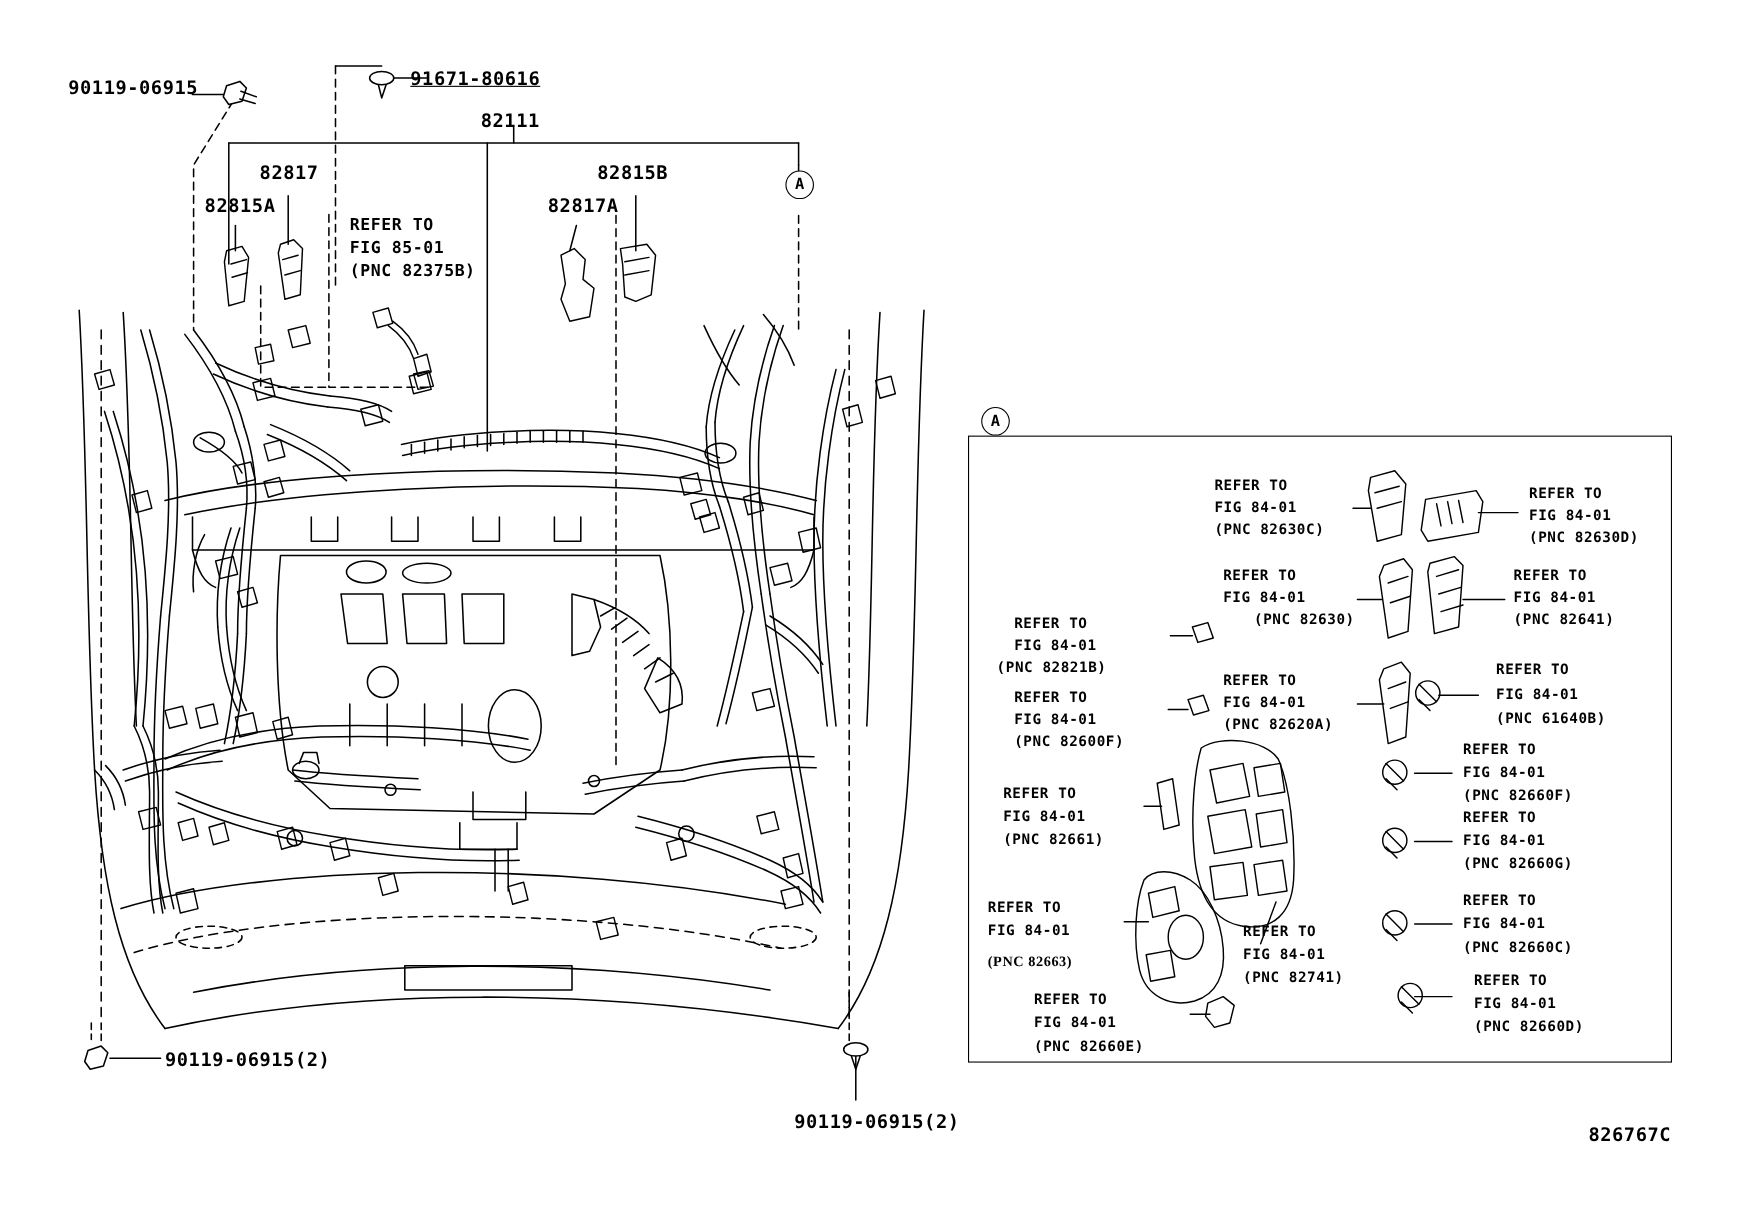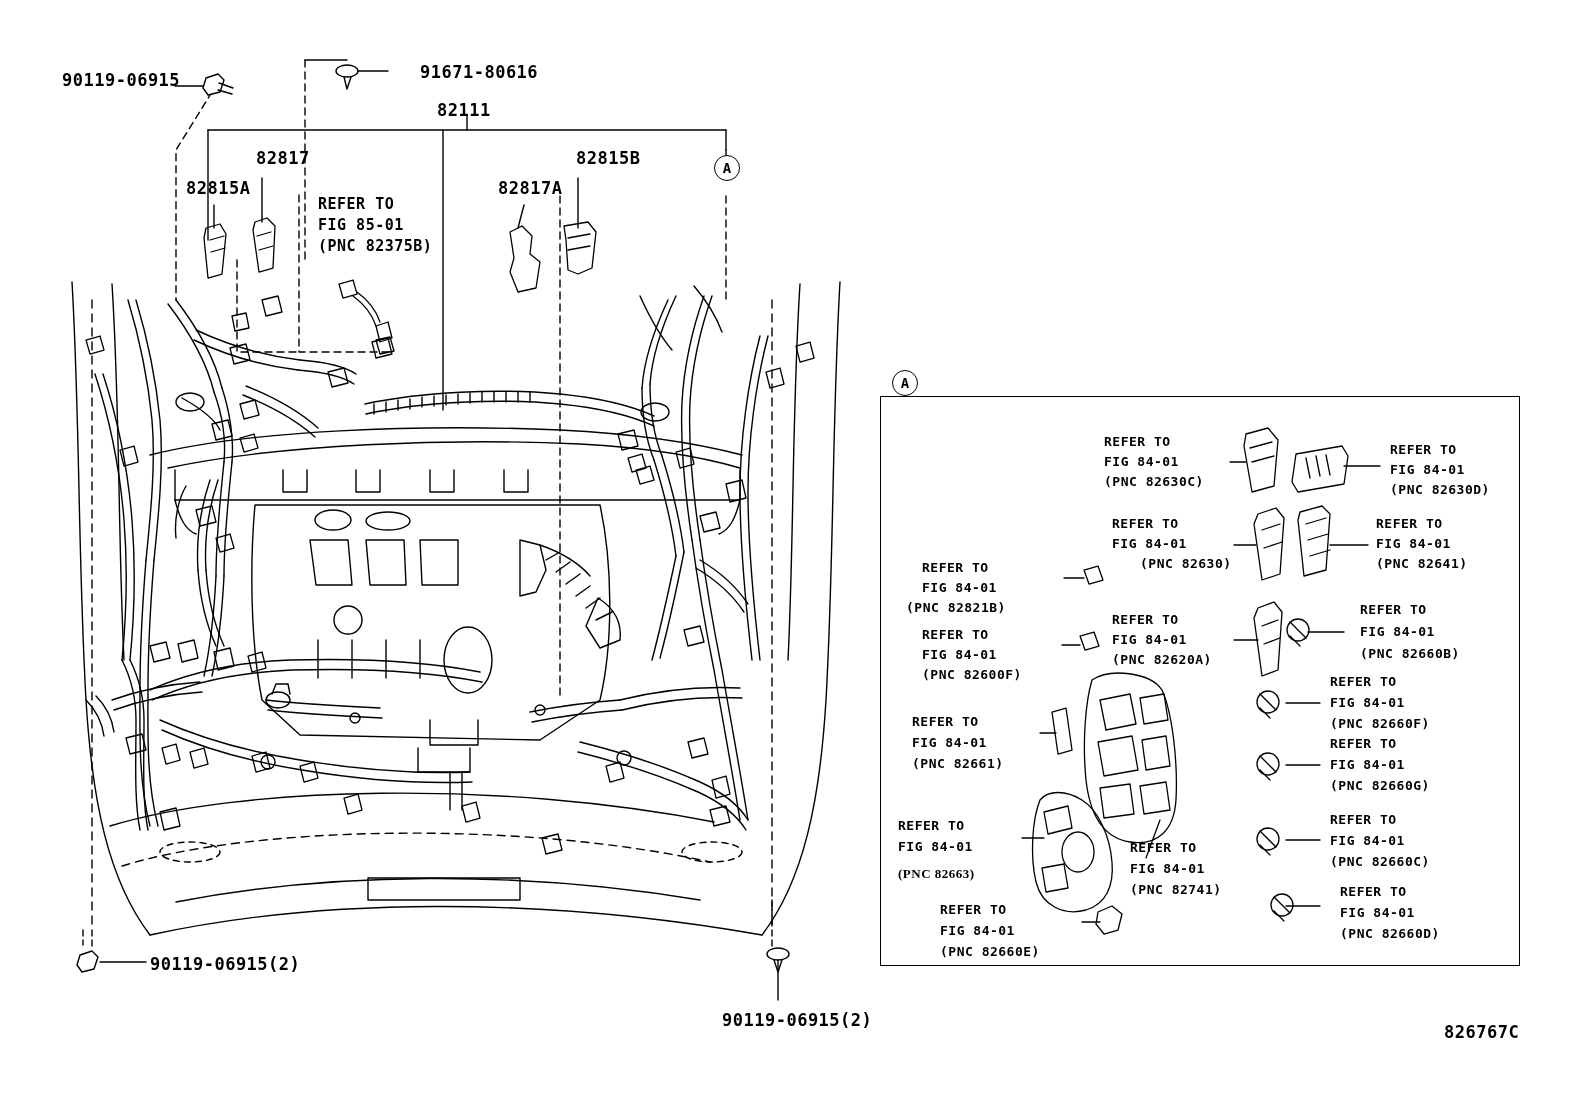--- a/index.html
+++ b/index.html
@@ -283,25 +283,25 @@
     <g stroke-width="1.3">
       <path d="M339 284 l14 -4 l4 14 l-14 4 z"></path>
       <path d="M357 292 C 368 300 376 310 380 322"></path>
       <path d="M353 296 C 364 304 372 314 376 326"></path>
       <path d="M376 326 l12 -4 l4 16 l-12 4 z"></path>
     </g>
   </g>
 </svg>
 
 <div class="lbl code" style="left:62px;  top:70px;">90119-06915</div>
-<div class="lbl code" style="left:420px; top:62px;">91671-80616</div>
+<div class="lbl code" style="left:373px; top:62px;text-decoration:underline;">91671-80616</div>
 <div class="lbl p-num" style="left:437px; top:100px;">82111</div>
-<div class="lbl p-num" style="left:236px; top:148px;margin-left:20px;">82817</div>
+<div class="lbl p-num" style="left:236px; top:148px;">82817</div>
 <div class="lbl p-num" style="left:186px; top:178px;">82815A</div>
-<div class="lbl p-num" style="left:543px; top:148px;margin-left:33px;">82815B</div>
+<div class="lbl p-num" style="left:543px; top:148px;">82815B</div>
 <div class="lbl p-num" style="left:498px; top:178px;">82817A</div>
 
 <div class="lbl ref" style="left:318px; top:194px;">REFER TO</div>
 <div class="lbl ref" style="left:318px; top:215px;">FIG 85-01</div>
 <div class="lbl ref" style="left:318px; top:236px;">(PNC 82375B)</div>
 
 <div class="cir" style="left:714px; top:155px;">A</div>
 
 <div class="lbl code" style="left:150px; top:954px;">90119-06915(2)</div>
 <div class="lbl code" style="left:722px; top:1010px;">90119-06915(2)</div>
@@ -412,21 +412,21 @@
 <div class="lbl ref-sm" style="left:922px; top:558px;">REFER TO</div>
 <div class="lbl ref-sm" style="left:922px; top:578px;">FIG 84-01</div>
 <div class="lbl ref-sm" style="left:906px; top:598px;text-align:center;">(PNC 82821B)</div>
 
 <div class="lbl ref-sm" style="left:1112px; top:610px;">REFER TO</div>
 <div class="lbl ref-sm" style="left:1112px; top:630px;">FIG 84-01</div>
 <div class="lbl ref-sm" style="left:1112px; top:650px;">(PNC 82620A)</div>
 
 <div class="lbl ref-sm" style="left:1360px; top:600px;">REFER TO</div>
 <div class="lbl ref-sm" style="left:1360px; top:622px;">FIG 84-01</div>
-<div class="lbl ref-sm" style="left:1360px; top:644px;">(PNC 82660B)</div>
+<div class="lbl ref-sm" style="left:1360px; top:644px;">(PNC 61640B)</div>
 
 <div class="lbl ref-sm" style="left:922px; top:625px;">REFER TO</div>
 <div class="lbl ref-sm" style="left:922px; top:645px;">FIG 84-01</div>
 <div class="lbl ref-sm" style="left:922px; top:665px;">(PNC 82600F)</div>
 
 <div class="lbl ref-sm" style="left:1330px; top:672px;">REFER TO</div>
 <div class="lbl ref-sm" style="left:1330px; top:693px;">FIG 84-01</div>
 <div class="lbl ref-sm" style="left:1330px; top:714px;">(PNC 82660F)</div>
 
 <div class="lbl ref-sm" style="left:1330px; top:734px;">REFER TO</div>

